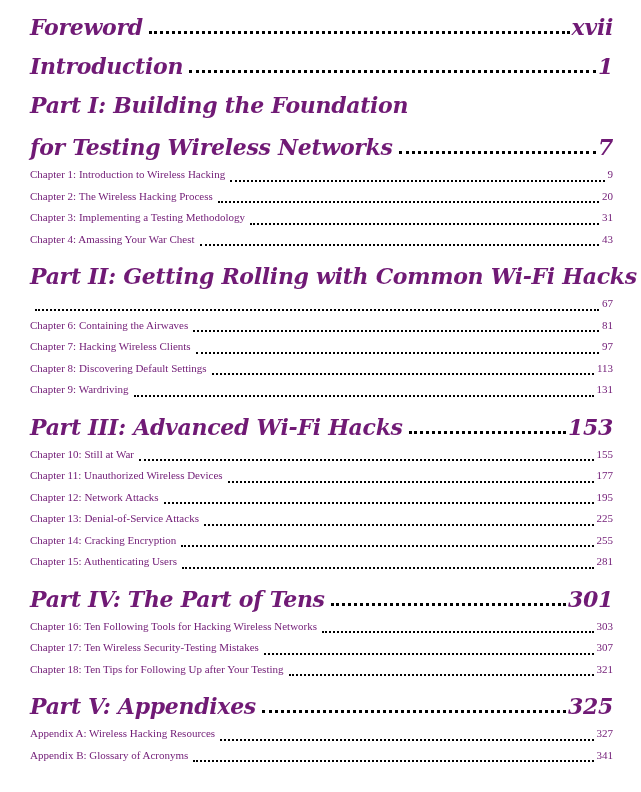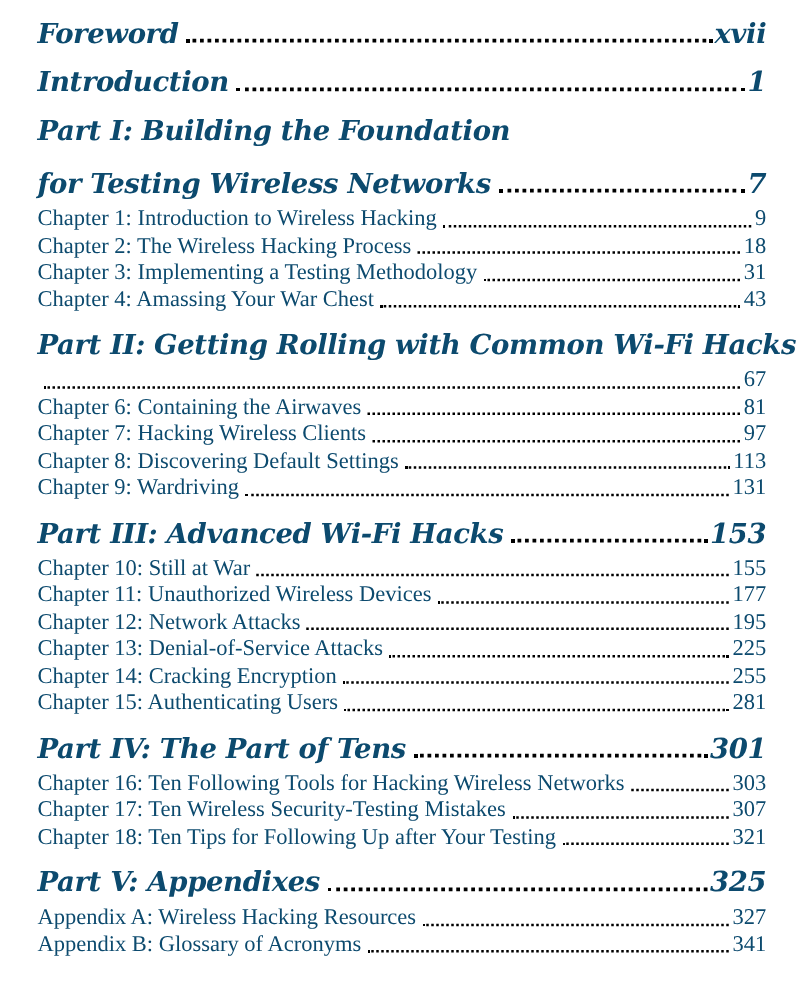--- a/index.html
+++ b/index.html
@@ -5,42 +5,42 @@
   html, body {
     margin: 0;
     padding: 0;
     background: #ffffff;
   }
   .page {
     position: relative;
     width: 641px;
     height: 792px;
     background: #ffffff;
-    color: #0c4a6e;
+    color: #701a75;
     box-sizing: border-box;
     padding: 12px 28px 0 30px;
     font-family: "Liberation Serif", serif;
     overflow: hidden;
   }
   .row {
     display: flex;
   }
   .row .label {
     white-space: nowrap;
   }
   .row .dots {
     flex: 1 1 auto;
     min-width: 8px;
   }
   .pagenum {
     white-space: nowrap;
   }
   
   .chapter {
-    font-size: 18px;
+    font-size: 11px;
     line-height: 21.5px;
   }
   .chapter .dots {
     border-bottom: 2px dotted #000;
     margin: 0 3px 4px 5px;
   }
   
   .heading {
     font-family: "DejaVu Serif", serif;
     font-style: italic;
@@ -83,21 +83,21 @@
         <span class="pagenum">7</span>
       </div>
       <div class="row chapter">
         <span class="label">Chapter 1: Introduction to Wireless Hacking</span>
         <span class="dots"></span>
         <span class="pagenum">9</span>
       </div>
       <div class="row chapter">
         <span class="label">Chapter 2: The Wireless Hacking Process</span>
         <span class="dots"></span>
-        <span class="pagenum">18</span>
+        <span class="pagenum">20</span>
       </div>
       <div class="row chapter">
         <span class="label">Chapter 3: Implementing a Testing Methodology</span>
         <span class="dots"></span>
         <span class="pagenum">31</span>
       </div>
       <div class="row chapter">
         <span class="label">Chapter 4: Amassing Your War Chest</span>
         <span class="dots"></span>
         <span class="pagenum">43</span>

